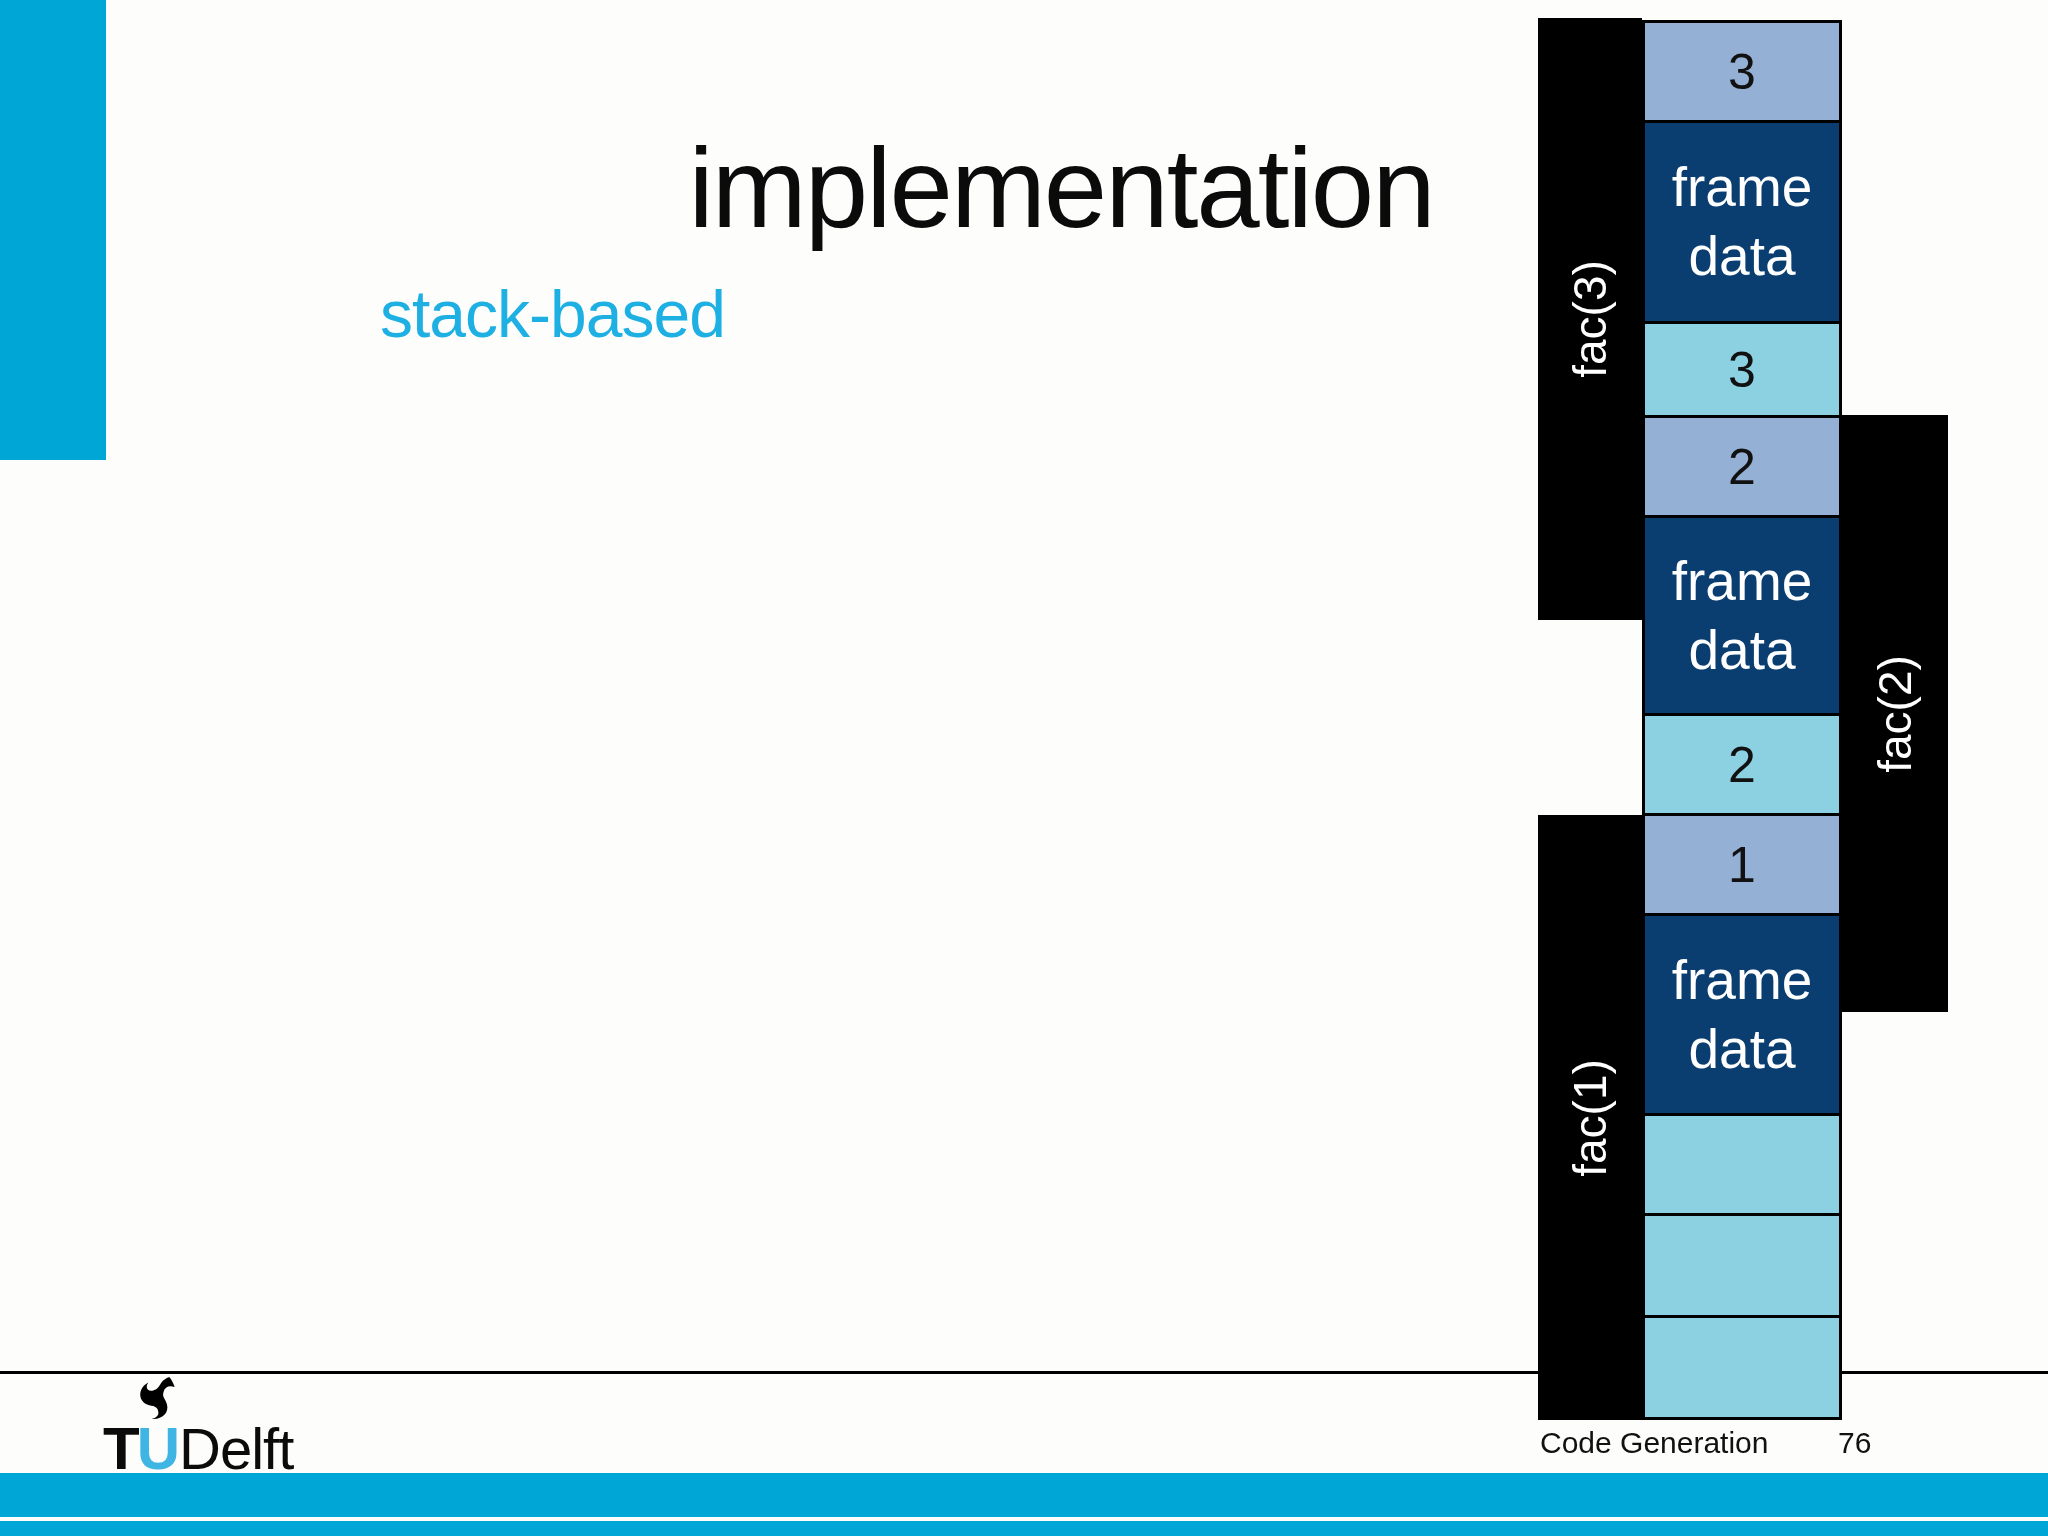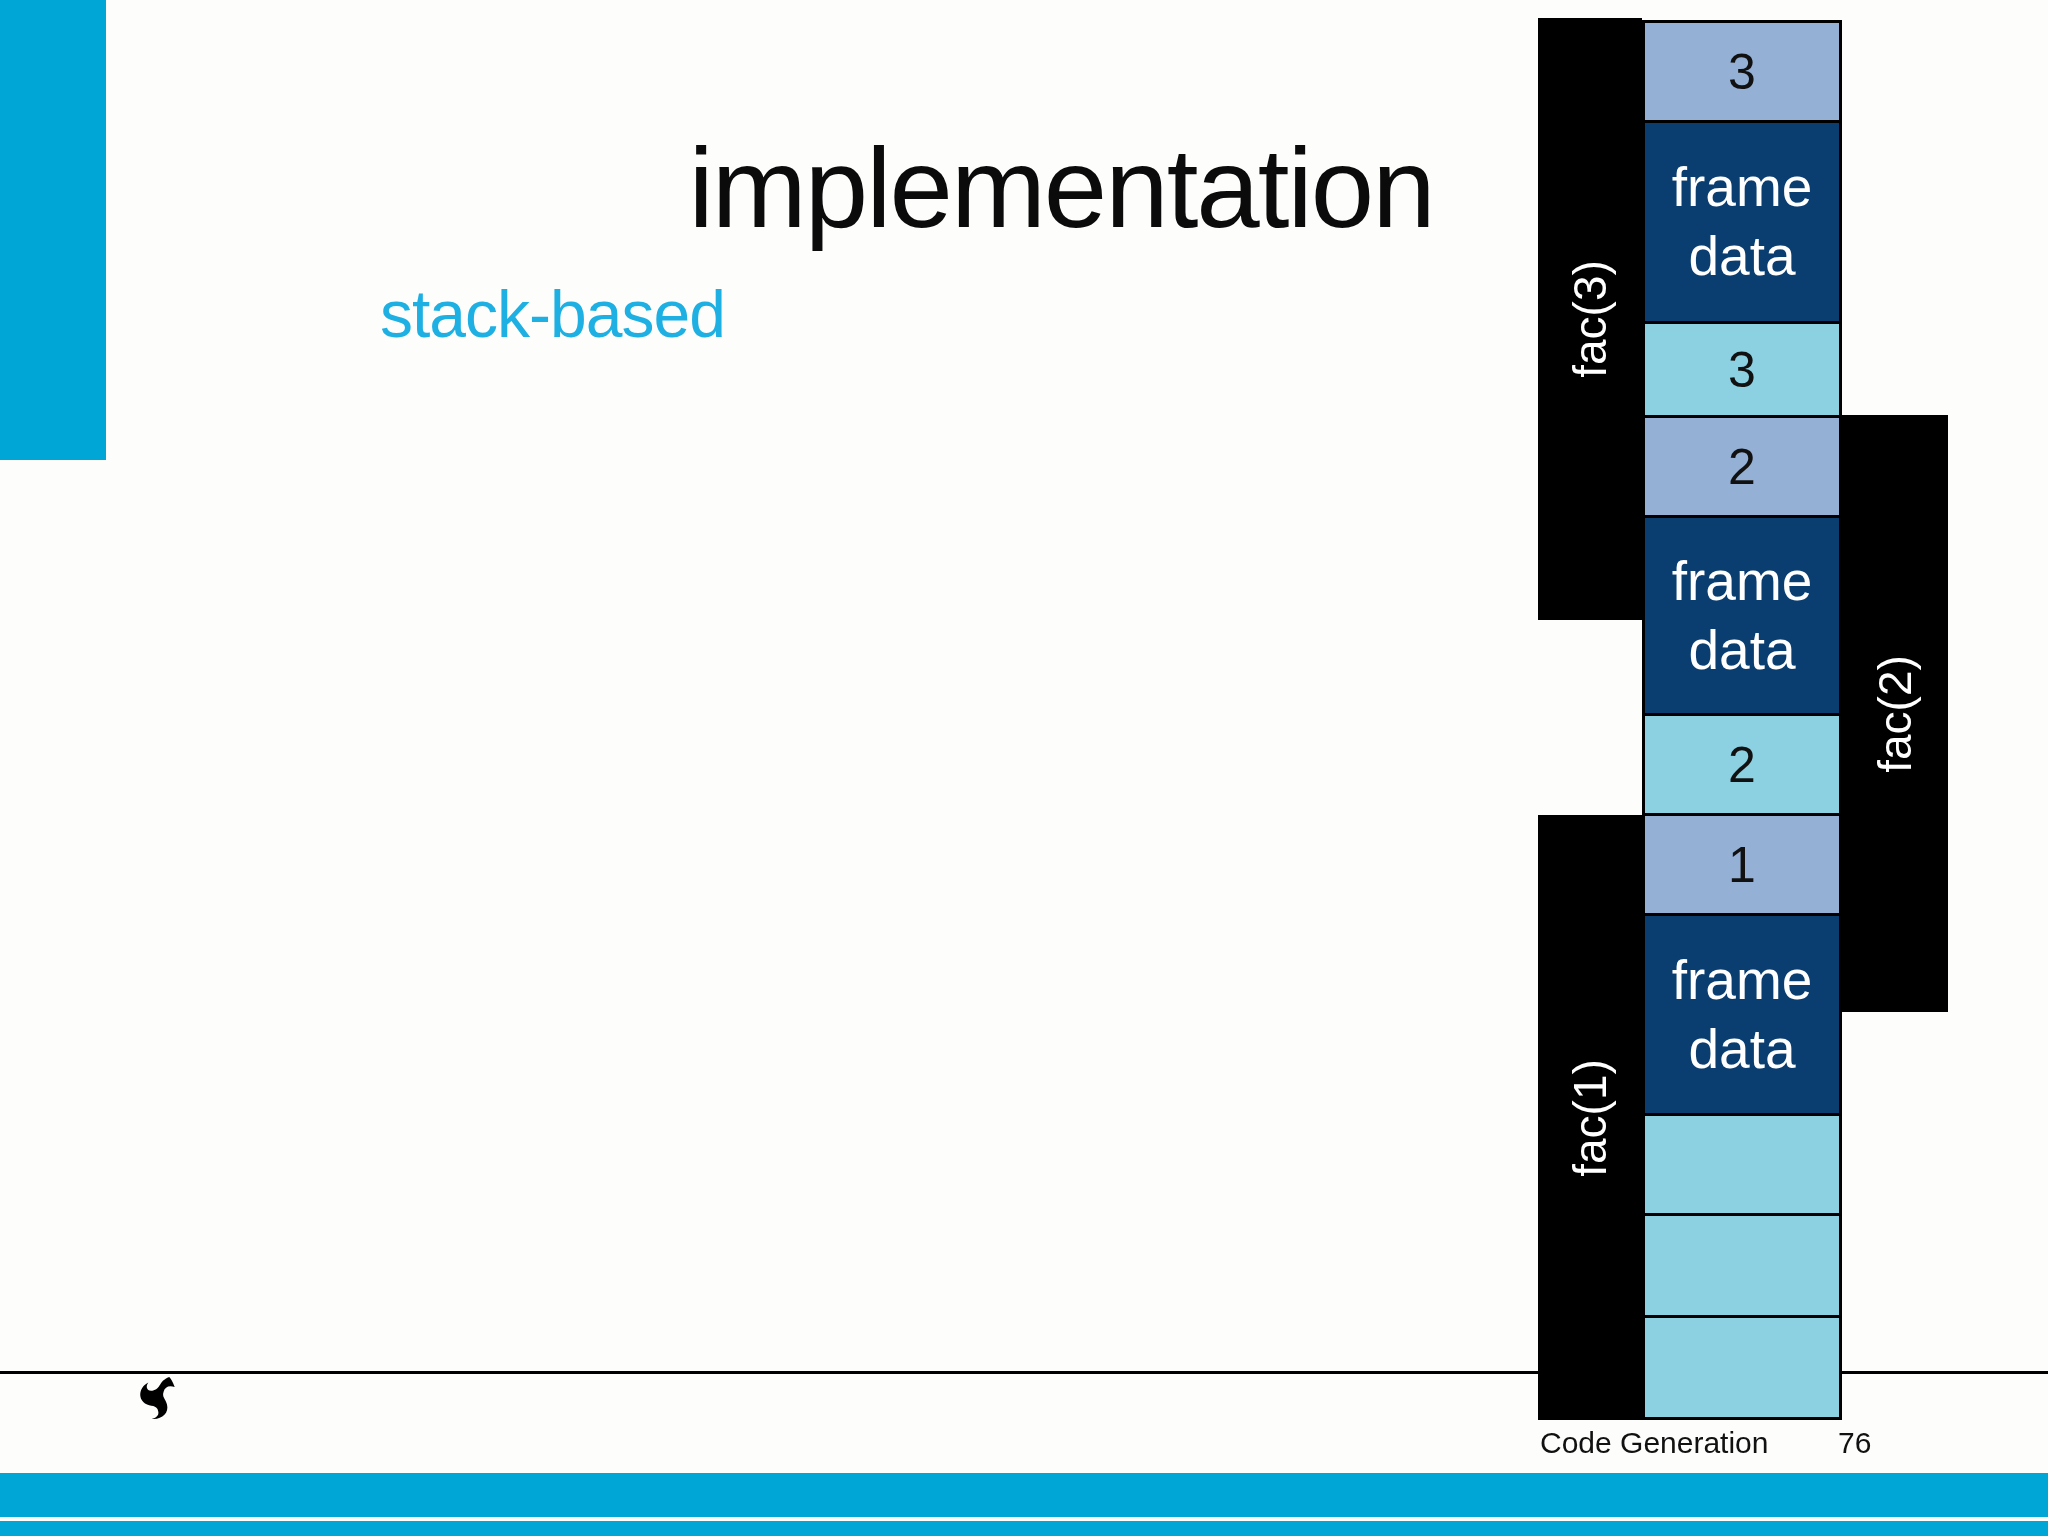--- a/index.html
+++ b/index.html
@@ -115,19 +115,22 @@
     </div>
     <div class="cell empty" style="top: 1113px; height: 103px;"></div>
     <div class="cell empty" style="top: 1213px; height: 105px;"></div>
     <div class="cell empty" style="top: 1315px; height: 105px;"></div>
   </div>
 
 <div class="abs logo">
   <svg class="flame" viewBox="0 0 36 40" xmlns="http://www.w3.org/2000/svg">
     <path fill="#000" d="M30 1 C20 5 23 11 16 13 C10 15 8 10 11 6 C3 10 1 20 8 25 C13 28 19 26 20 32 C21 36 18 38 14 39 C23 40 30 34 28 26 C27 21 23 19 25 14 C26 10 30 8 35 10 C33 5 32 3 30 1 Z"></path>
   </svg>
+  <div class="word">
+    <span class="t">T</span><span class="u">U</span><span class="delft">Delft</span>
+  </div>
 </div>
 
 <div class="abs course-label">Code Generation</div>
 <div class="abs page-number">76</div>
 
 <div class="abs footer-band-1"></div>
 <div class="abs footer-band-2"></div>
 
 </body></html>

